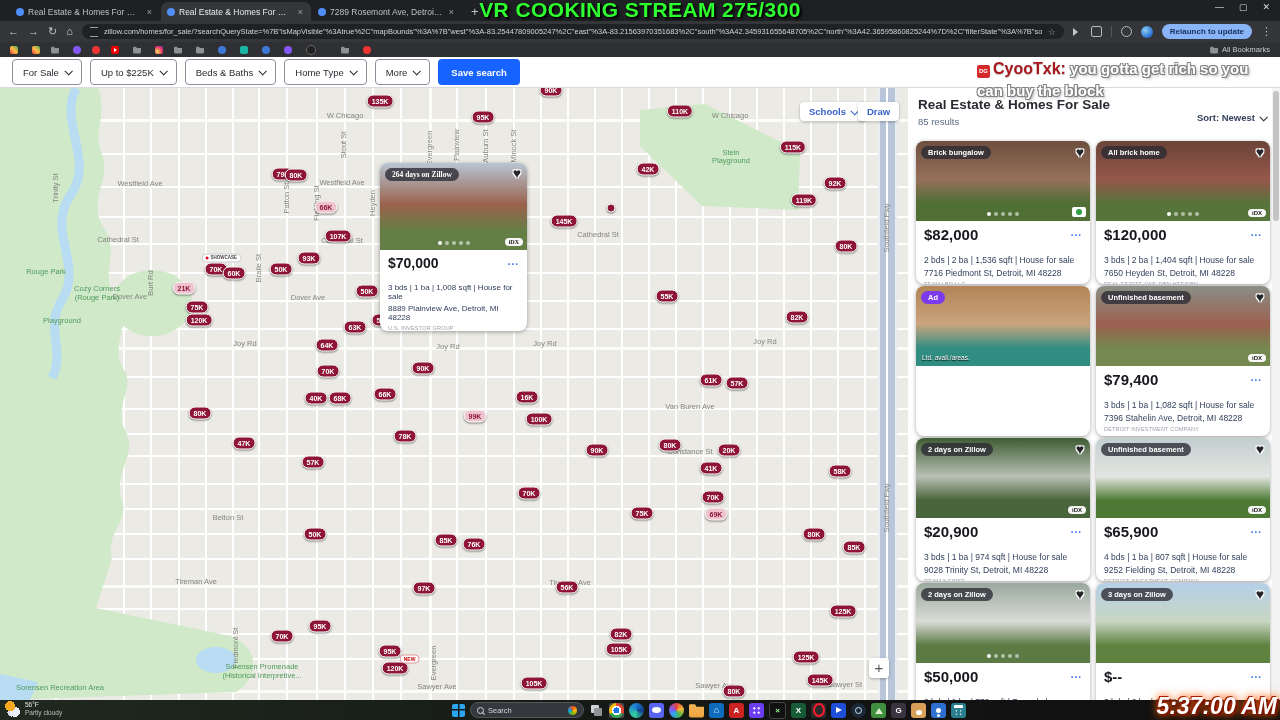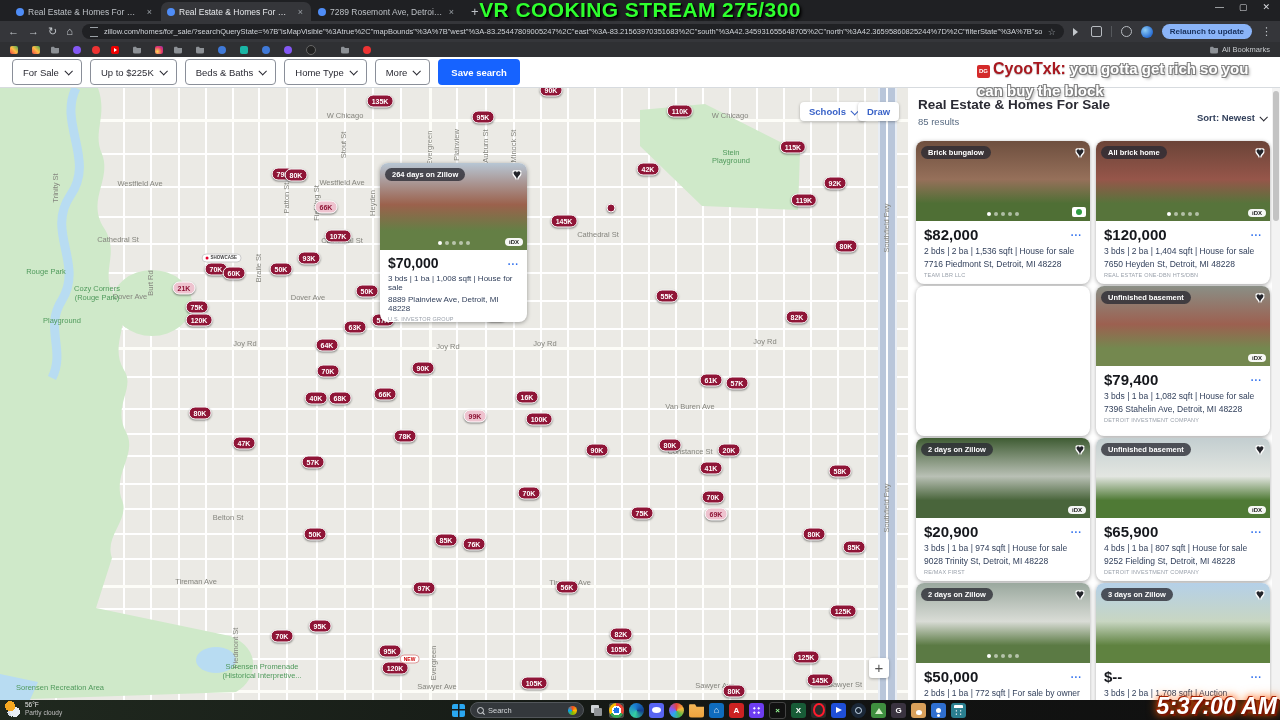--- a/index.html
+++ b/index.html
@@ -98,21 +98,21 @@
   .dots i{width:4px;height:4px;border-radius:50%;background:rgba(255,255,255,.55)}
   .dots i:first-child{background:#fff}
   .idx{position:absolute;bottom:4px;right:4px;background:rgba(255,255,255,.95);color:#222;font-size:6px;font-weight:bold;
        padding:1px 4px;border-radius:6px}
   .mls{position:absolute;bottom:4px;right:4px;width:14px;height:10px;background:#fff;border-radius:2px}
   .mls::after{content:"";position:absolute;left:4px;top:2px;width:6px;height:6px;background:#2f9e44;border-radius:50%}
   .imgnote{position:absolute;bottom:5px;left:6px;color:#fff;font-size:6.5px;text-shadow:0 1px 1px #000}
   .cinfo{padding:5px 8px 0;position:relative}
   .cprice{font-size:15px;font-weight:bold;color:#16181d}
   .ckebab{position:absolute;top:6px;right:8px;color:#2f6fed;font-size:10px;font-weight:bold;letter-spacing:1px}
-  .cdet{font-size:8.5px;color:#33415c;margin-top:3px}
+  .cdet{font-size:8.5px;color:#33415c;margin-top:12px}
   .caddr{font-size:8.5px;color:#33415c;margin-top:3px}
   .cagent{font-size:5.5px;color:#9aa1ab;margin-top:3px;text-transform:uppercase;letter-spacing:.2px}
   .mappopup{position:absolute;left:380px;top:75px;width:147px;z-index:6}
   .mappopup .cimg{height:87px}
   .mappopup .cprice{font-size:14px}
   .mappopup .cdet,.mappopup .caddr{font-size:8px}
   
   .panel{position:absolute;top:88px;left:908px;right:0;bottom:20px;background:#fff;overflow:hidden}
   .phead{padding:9px 10px 0;position:relative;height:40px}
   .ptitle{font-size:13.5px;font-weight:bold;color:#2a2a33}
@@ -349,21 +349,21 @@
   <div class="freeway"></div>
   <div class="mapbtn" style="left:800px;top:14px">
     <span>Schools</span>
       <span class="chev blue"></span>
   </div>
   <div class="mapbtn" style="left:858px;top:14px">
     <span>Draw</span>
   </div>
   <div class="zoombtn" style="left:869px;top:570px">+</div>
   <div class="card mappopup" id="mappopup">
-      <div class="cimg" style="background: linear-gradient(rgb(183, 198, 212), rgb(155, 97, 76) 48%, rgb(100, 127, 69) 78%);">
+      <div class="cimg" style="background: linear-gradient(rgb(183, 198, 212), rgb(155, 97, 76) 48%, rgb(100, 127, 69) 78%); font-family: Liberation Serif, serif;">
         <span class="cbadge">264 days on Zillow</span>
         <span class="heart">♥</span>
         <span class="dots">
           <i></i>
           <i></i>
           <i></i>
           <i></i>
           <i></i>
         </span>
         <span class="idx">iDX</span>
@@ -592,20 +592,24 @@
         </div>
         <div class="cinfo">
           <div class="cprice">$120,000</div>
           <span class="ckebab">...</span>
           <div class="cdet">3 bds | 2 ba | 1,404 sqft | House for sale</div>
           <div class="caddr">7650 Heyden St, Detroit, MI 48228</div>
           <div class="cagent">REAL ESTATE ONE-DBN HTS/DBN</div>
         </div>
       </div>
       <div class="card">
+        <div class="cimg adimg" style="background: linear-gradient(rgb(178, 132, 87), rgb(201, 164, 126) 48%, rgb(47, 141, 130) 78%);">
+          <span class="cbadge ad">Ad</span>
+          <span class="imgnote">Ltd. avail./areas.</span>
+        </div>
       </div>
       <div class="card">
         <div class="cimg" style="background: linear-gradient(rgb(138, 143, 134), rgb(156, 96, 80) 48%, rgb(116, 136, 79) 78%);">
           <span class="cbadge">Unfinished basement</span>
           <span class="heart">♥</span>
           <span class="idx">iDX</span>
         </div>
         <div class="cinfo">
           <div class="cprice">$79,400</div>
           <span class="ckebab">...</span>

